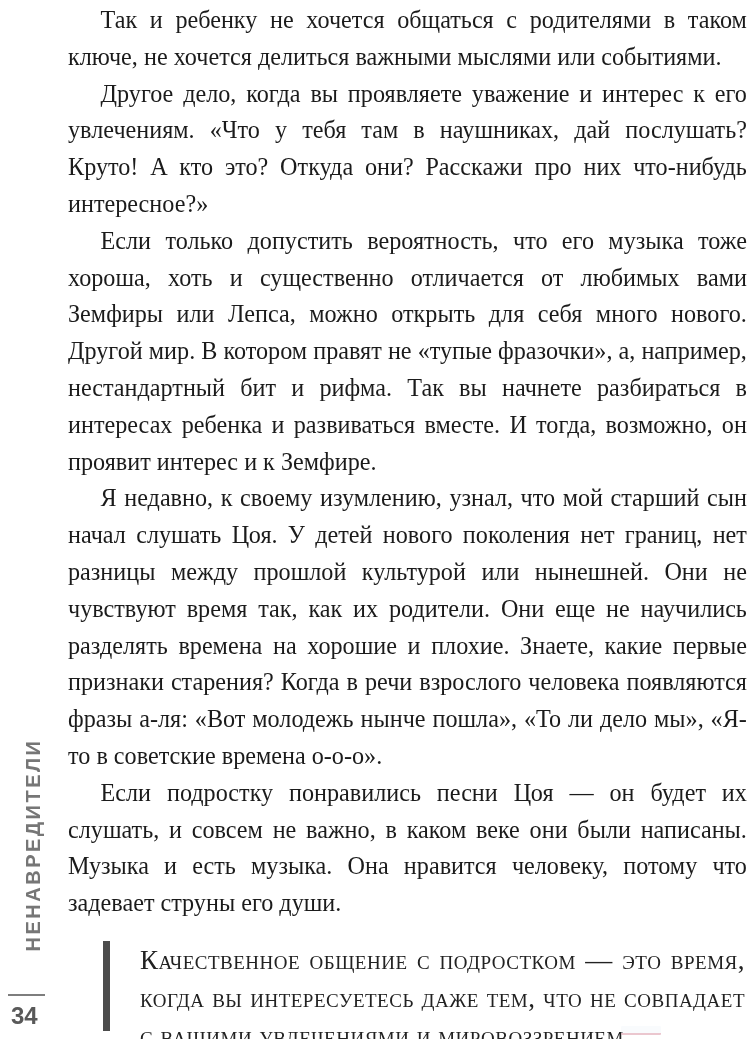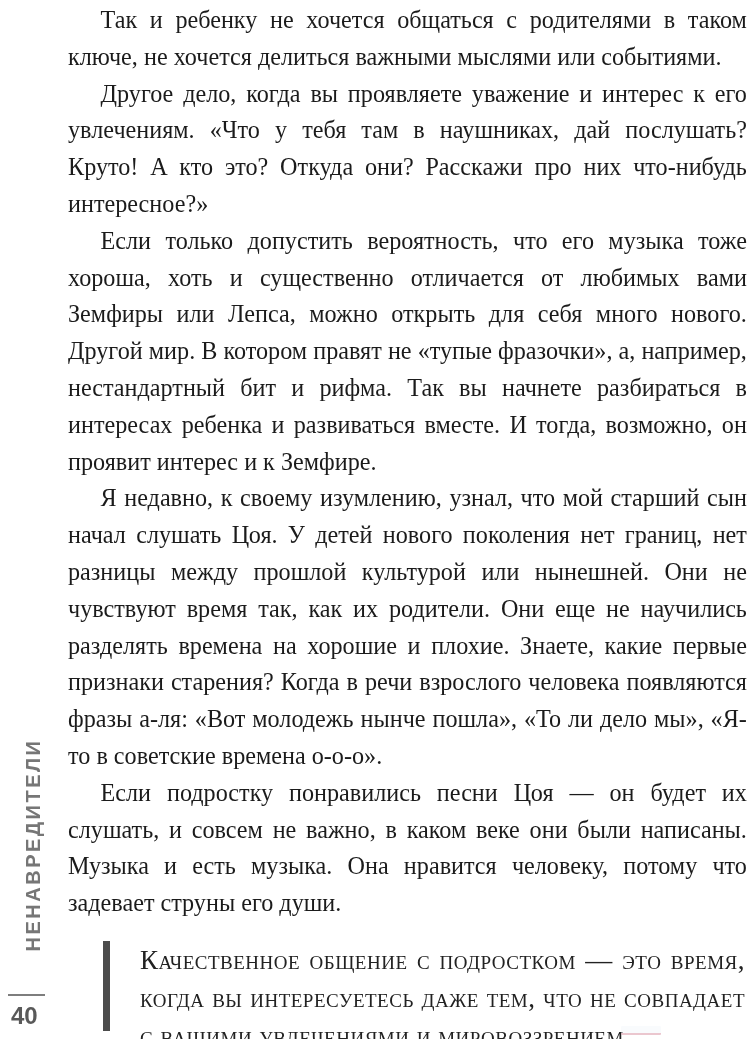--- a/index.html
+++ b/index.html
@@ -107,21 +107,21 @@
 </style>
 </head>
 <body>
 
 <div class="page">
 
   <div class="vertical-label">НЕНАВРЕДИТЕЛИ</div>
 
   <div class="footer-rule"></div>
 
-  <div class="page-number">40</div>
+  <div class="page-number">34</div>
 
   <main class="text-column">
     <p>Так и ребенку не хочется общаться с родителями в таком ключе, не хочется делиться важными мыслями или событиями.</p>
     <p>Другое дело, когда вы проявляете уважение и интерес к его увлечениям. «Что у тебя там в наушниках, дай послушать? Круто! А кто это? Откуда они? Расскажи про них что-нибудь интересное?»</p>
     <p>Если только допустить вероятность, что его музыка тоже хороша, хоть и существенно отличается от любимых вами Земфиры или Лепса, можно открыть для себя много нового. Другой мир. В котором правят не «тупые фразочки», а, например, нестандартный бит и рифма. Так вы начнете разбираться в интересах ребенка и развиваться вместе. И тогда, возможно, он проявит интерес и к Земфире.</p>
     <p>Я недавно, к своему изумлению, узнал, что мой старший сын начал слушать Цоя. У детей нового поколения нет границ, нет разницы между прошлой культурой или нынешней. Они не чувствуют время так, как их родители. Они еще не научились разделять времена на хорошие и плохие. Знаете, какие первые признаки старения? Когда в речи взрослого человека появляются фразы а-ля: «Вот молодежь нынче пошла», «То ли дело мы», «Я-то в советские времена о-о-о».</p>
     <p>Если подростку понравились песни Цоя — он будет их слушать, и совсем не важно, в каком веке они были написаны. Музыка и есть музыка. Она нравится человеку, потому что задевает струны его души.</p>
   </main>
 
   <figure class="quote">

